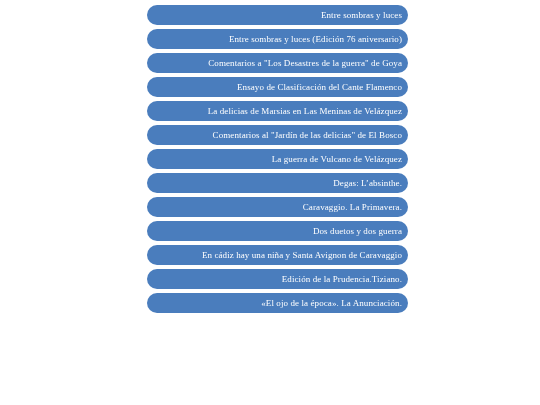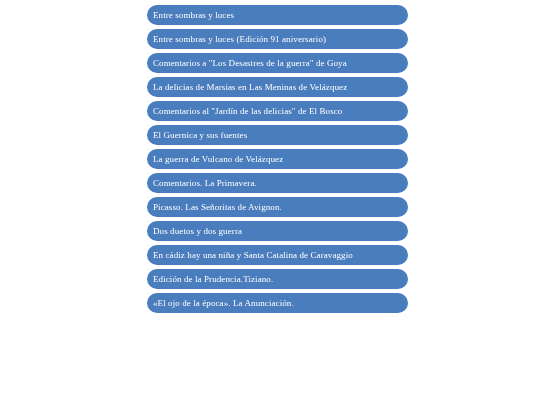--- a/index.html
+++ b/index.html
@@ -34,42 +34,42 @@
     box-sizing: border-box;
     width: 261px;
     height: 20px;
     border: none;
     border-radius: 10px;
     background: #4a7dbd;
     color: #ffffff;
     font-family: "Liberation Serif", "DejaVu Serif", serif;
     font-size: 9px;
     line-height: 20px;
-    text-align: left;
+    text-align: right;
     white-space: nowrap;
     overflow: hidden;
     text-overflow: clip;
     padding: 0 6px;
     cursor: pointer;
     display: block;
     letter-spacing: 0.01em;
   }
 </style>
 </head>
 <body>
 
 <div id="app">
   <div id="button-list">
     <button class="pill-button">Entre sombras y luces</button>
-    <button class="pill-button">Entre sombras y luces (Edición 91 aniversario)</button>
+    <button class="pill-button">Entre sombras y luces (Edición 76 aniversario)</button>
     <button class="pill-button">Comentarios a "Los Desastres de la guerra" de Goya</button>
+    <button class="pill-button">Ensayo de Clasificación del Cante Flamenco</button>
     <button class="pill-button">La delicias de Marsias en Las Meninas de Velázquez</button>
     <button class="pill-button">Comentarios al "Jardín de las delicias" de El Bosco</button>
-    <button class="pill-button">El Guernica y sus fuentes</button>
     <button class="pill-button">La guerra de Vulcano de Velázquez</button>
-    <button class="pill-button">Comentarios. La Primavera.</button>
-    <button class="pill-button">Picasso. Las Señoritas de Avignon.</button>
+    <button class="pill-button">Degas: L’absinthe.</button>
+    <button class="pill-button">Caravaggio. La Primavera.</button>
     <button class="pill-button">Dos duetos y dos guerra</button>
-    <button class="pill-button">En cádiz hay una niña y Santa Catalina de Caravaggio</button>
+    <button class="pill-button">En cádiz hay una niña y Santa Avignon de Caravaggio</button>
     <button class="pill-button">Edición de la Prudencia.Tiziano.</button>
     <button class="pill-button">«El ojo de la época». La Anunciación.</button>
   </div>
 </div>
 
 </body></html>

